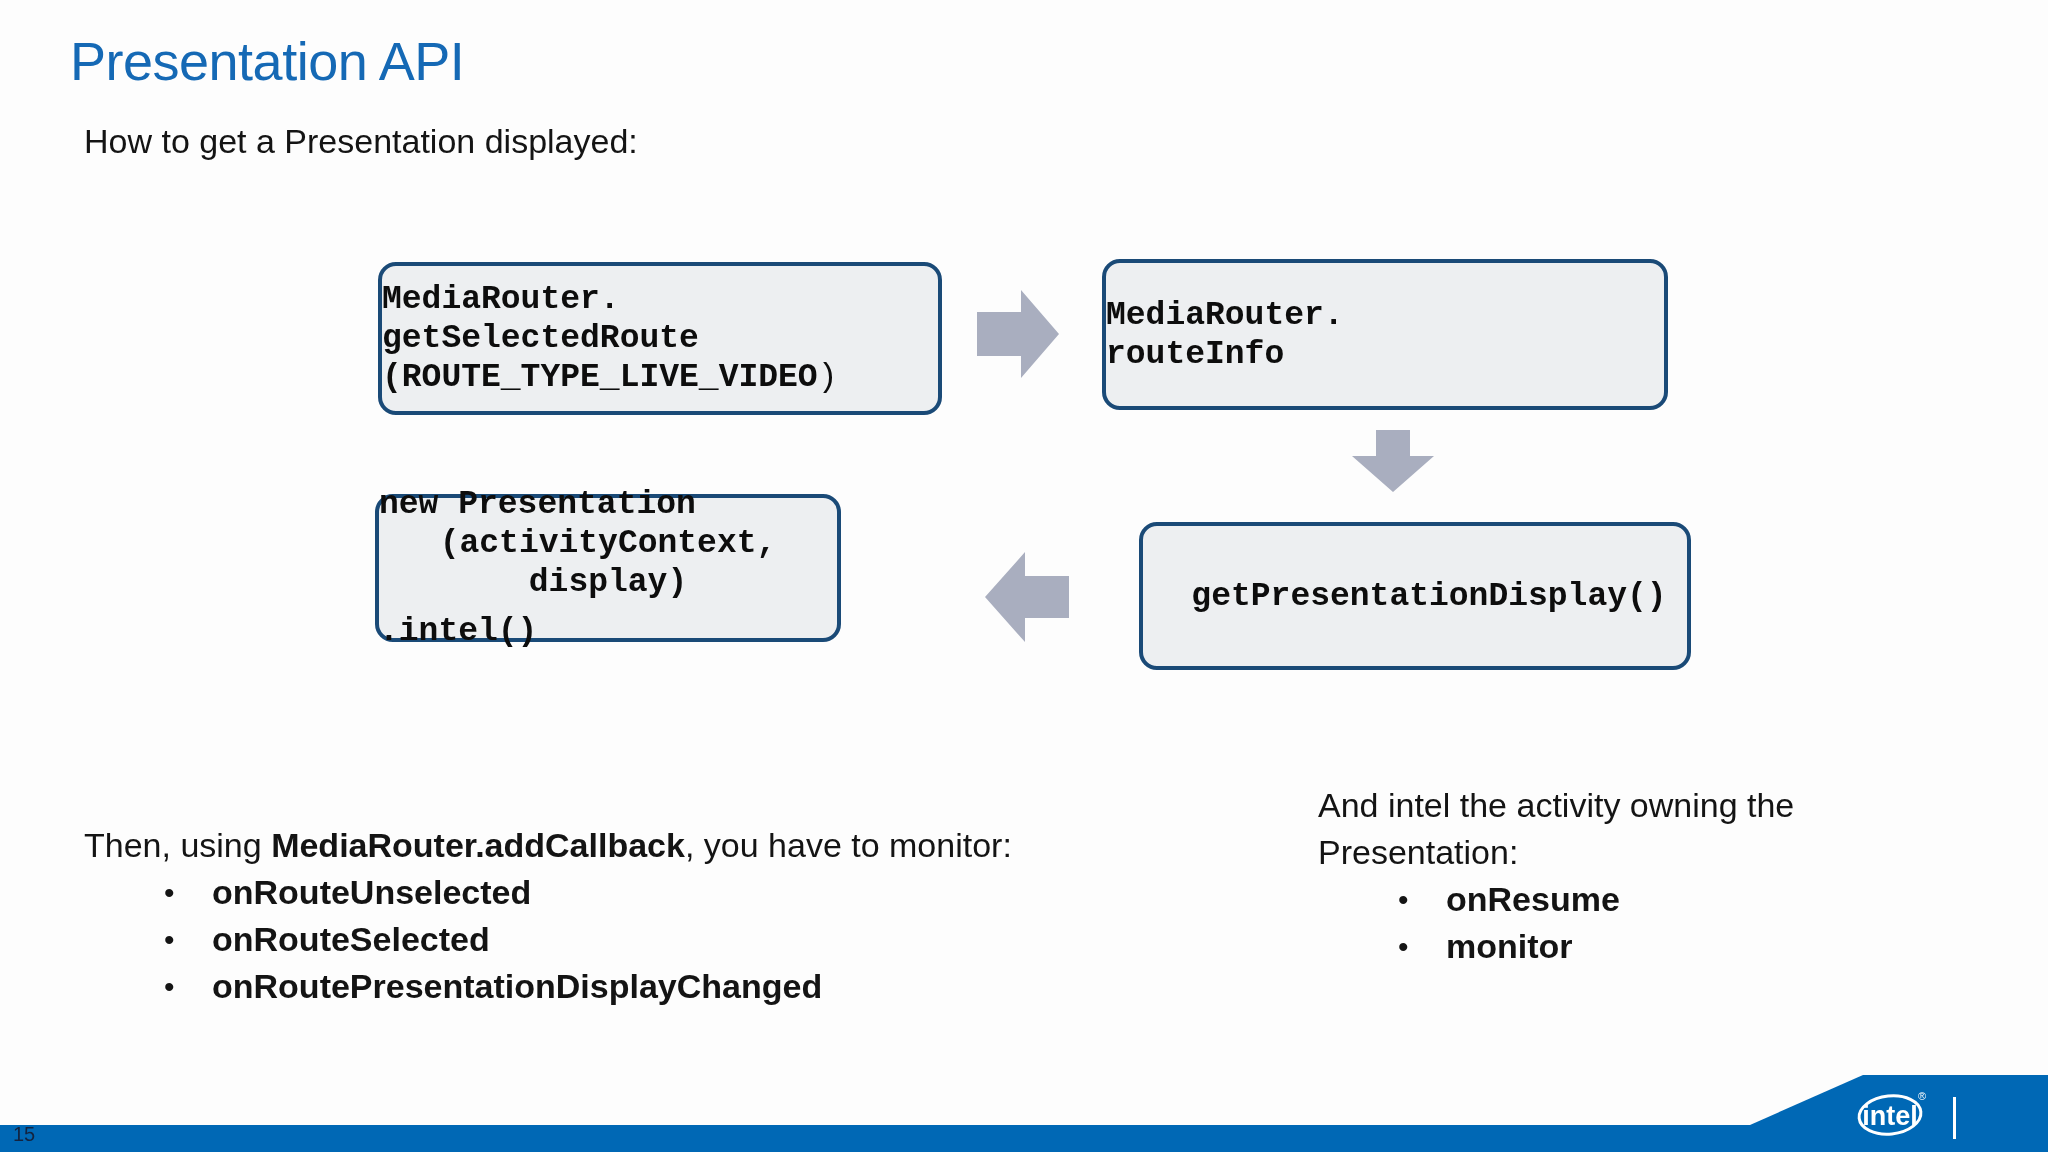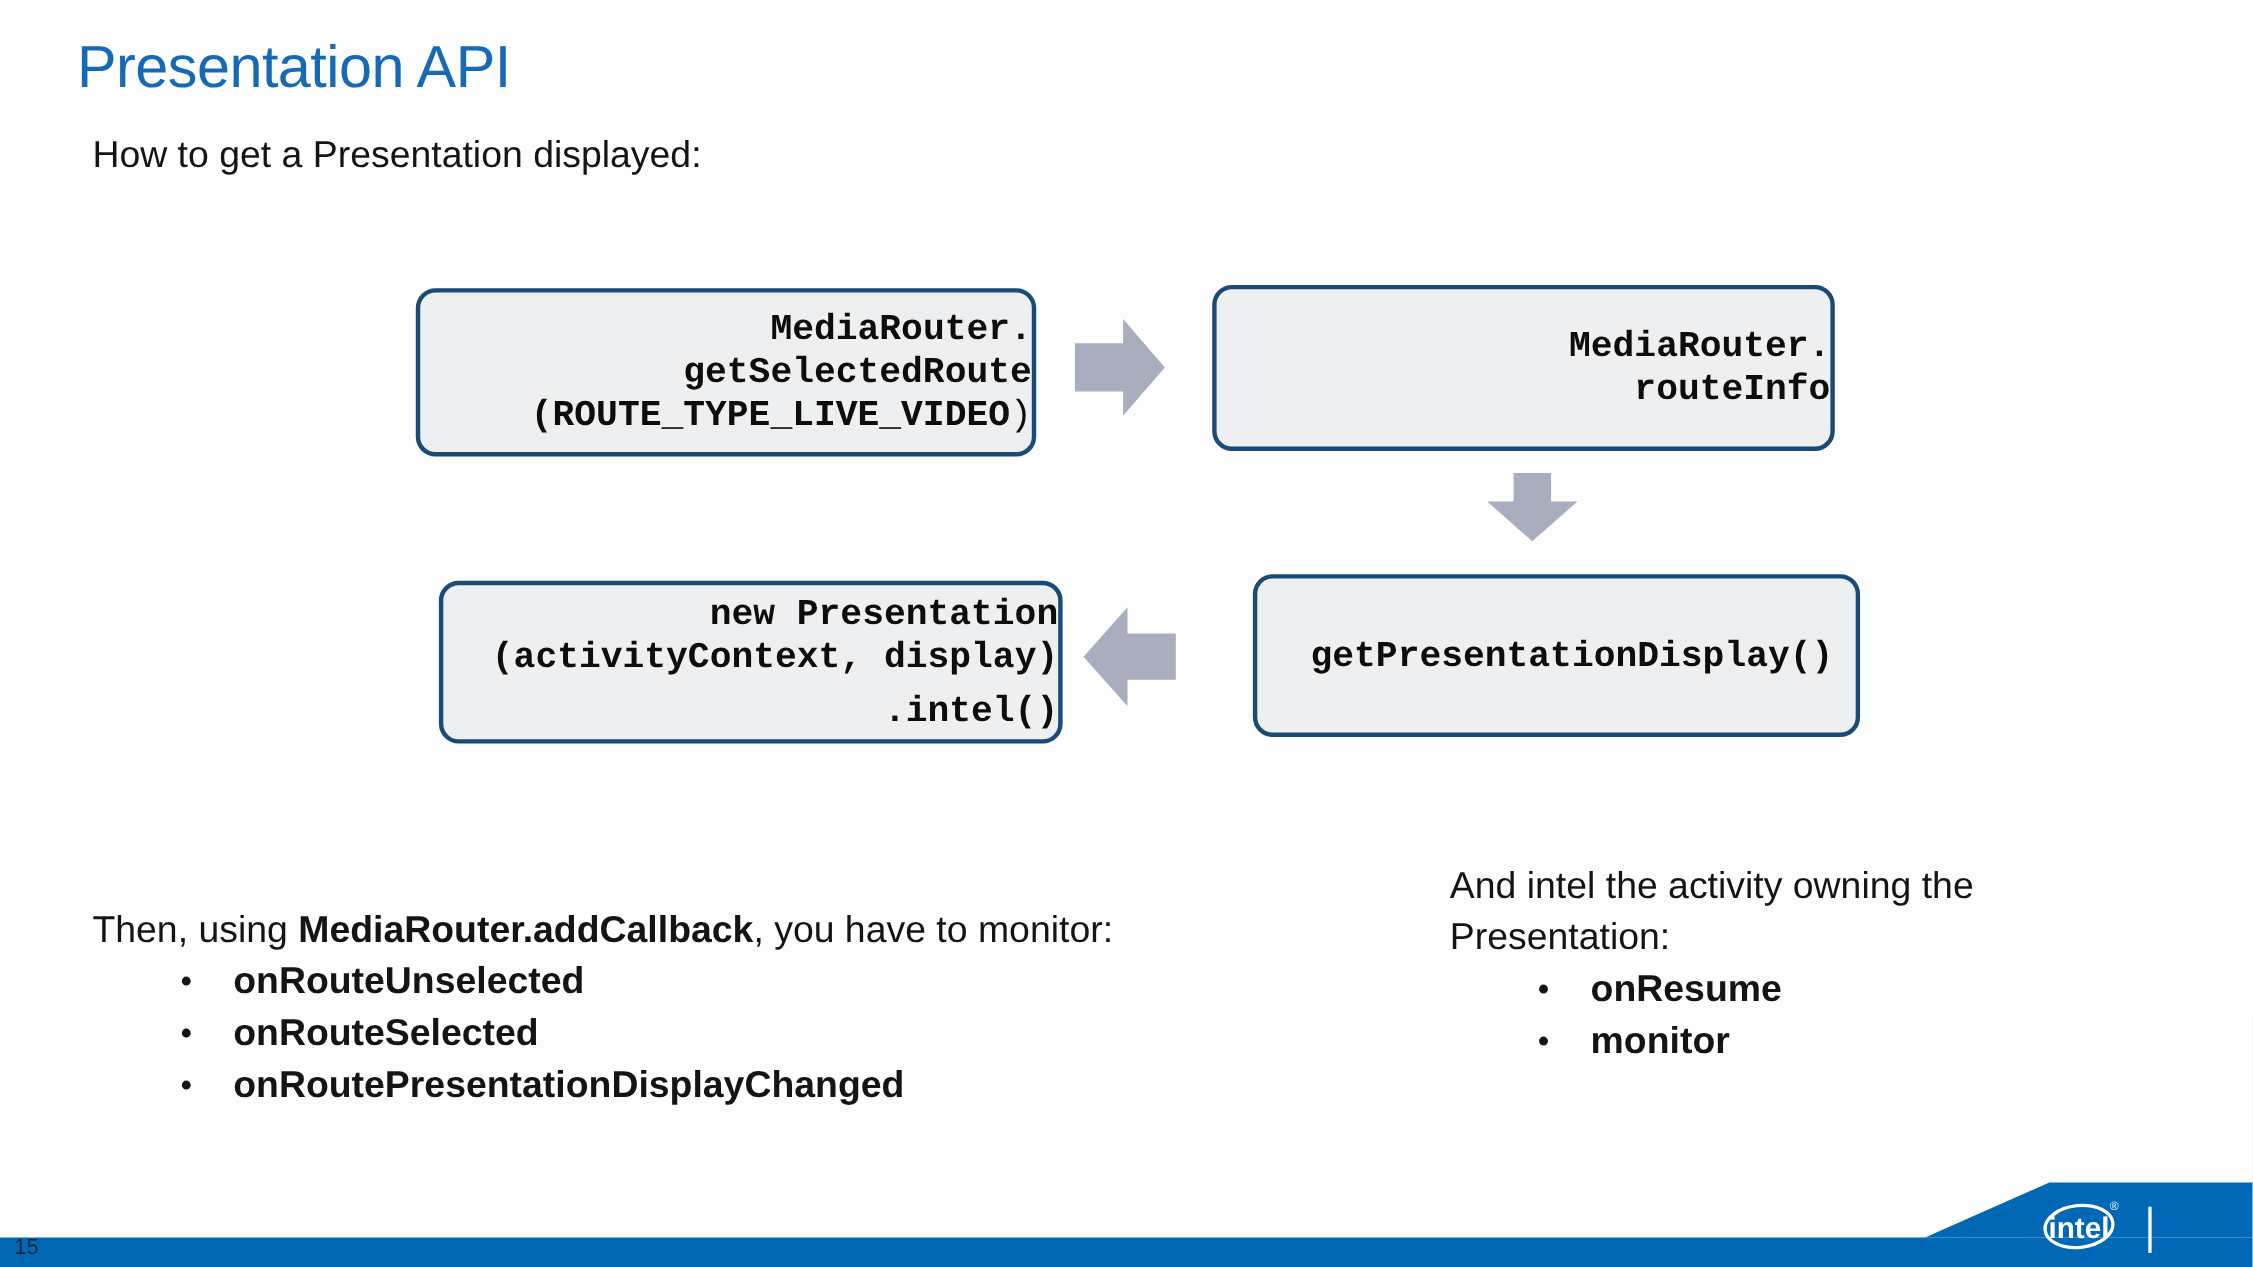--- a/index.html
+++ b/index.html
@@ -24,31 +24,30 @@
     font-size:34px; font-weight:400; color:#141414;
   }
 
   .code-box {
     position:absolute;
     box-sizing:border-box;
     background:#edeff1;
     border:4px solid #1a4a77;
     border-radius:18px;
     display:flex; flex-direction:column;
-    align-items:flex-end; justify-content:center;
+    align-items:flex-start; justify-content:center;
     font-family:"Liberation Mono", "DejaVu Sans Mono", monospace;
     font-weight:bold;
     font-size:33px; line-height:39px;
     color:#0d0d0d;
     text-align:center;
-    padding-left:12px;
   }
   .box-top-left     { left:378px;  top:262px; width:564px; height:153px; }
   .box-top-right    { left:1102px; top:259px; width:566px; height:151px; }
-  .box-bottom-left  { left:375px;  top:528px; width:567px; height:148px;margin-left:24px; }
+  .box-bottom-left  { left:375px;  top:494px; width:466px; height:148px; }
   .box-bottom-right { left:1139px; top:522px; width:552px; height:148px;
                       align-items:center; padding-left:28px; text-align:left; }
   .show-line { margin-top:10px; }
   .light-paren { font-weight:normal; }
 
   .arrow { position:absolute; }
 
   .notes {
     position:absolute;
     font-size:34px; line-height:47px; color:#141414;

